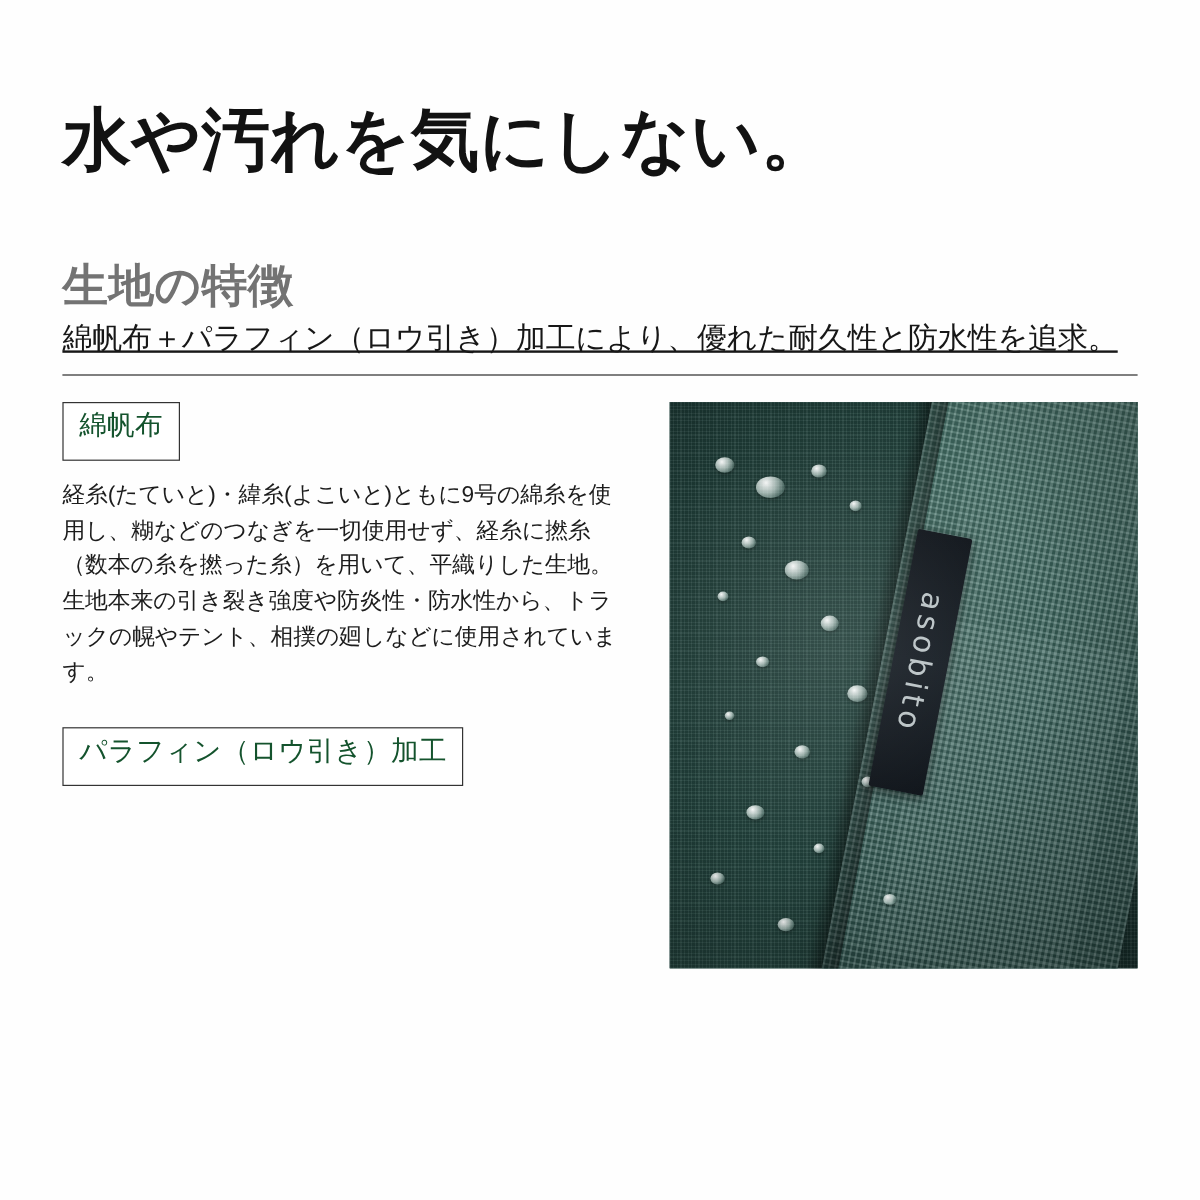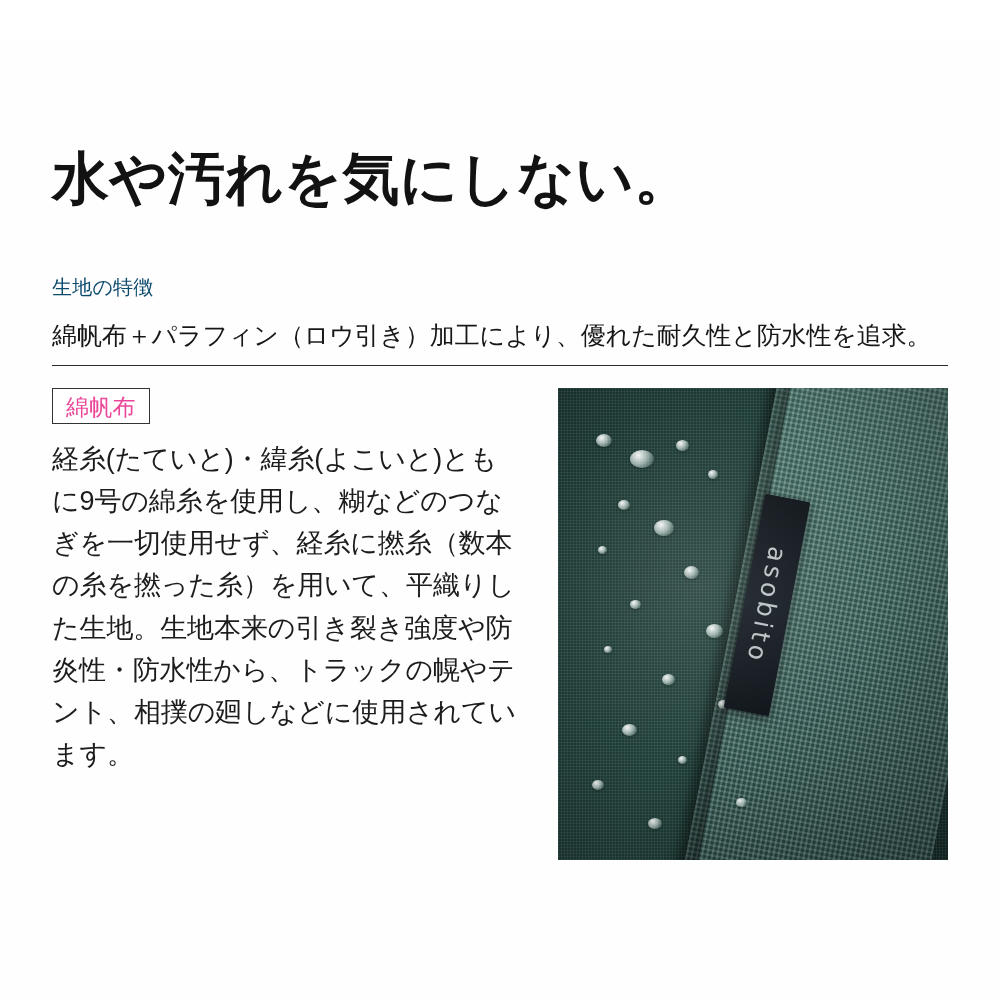--- a/index.html
+++ b/index.html
@@ -18,50 +18,50 @@
     position: relative;
     width: 1000px;
     height: 1000px;
     background: #fefefe;
     box-sizing: border-box;
     padding: 0 52px;
   }
 
   
   .headline {
-    padding-top: 99px;
-    margin-top: 40px;
+    padding-top: 78px;
   }
   .headline-line {
     font-size: 57px;
     font-weight: 700;
     line-height: 1.38;
     letter-spacing: 0.005em;
     color: #121212;
     white-space: nowrap;
   }
 
   
   .section {
     margin-top: 56px;
   }
   .section-title {
-    font-size: 20px;
-    font-weight: 400;
-    color: #0c4a6e;
+    font-size: 38px;
+    font-weight: 700;
+    color: #737373;
     letter-spacing: 0.01em;
   }
   .section-lead {
-    margin-top: 18px;
+    margin-top: 2px;
     font-size: 25px;
     font-weight: 400;
     line-height: 1.3;
     color: #171717;
     letter-spacing: -0.005em;
     white-space: nowrap;
+    text-decoration: underline;
   }
   .rule {
     margin-top: 14px;
     border: 0;
     border-top: 1px solid #2b2b2b;
     height: 0;
   }
 
   
   .content {
@@ -76,31 +76,31 @@
     flex: none;
   }
   .col-right {
     width: 390px;
     flex: none;
   }
 
   .tag {
     display: inline-block;
     border: 1px solid #333333;
-    padding: 7px 13px 4px 13px;
+    padding: 7px 13px 17px 13px;
     font-size: 23px;
     font-weight: 500;
-    color: #ec4899;
+    color: #14532d;
     line-height: 1;
     letter-spacing: 0.01em;
     background: #ffffff;
   }
   .body-text {
     margin-top: 14px;
-    font-size: 27px;
+    font-size: 19px;
     line-height: 1.56;
     color: #1c1c1c;
     letter-spacing: -0.004em;
   }
   .block + .block {
     margin-top: 30px;
   }
 
   
   .photo {
@@ -196,20 +196,21 @@
   <div class="content">
 
     <div class="col-left">
 
       <div class="block">
         <div class="tag">綿帆布</div>
         <div class="body-text">経糸(たていと)・緯糸(よこいと)ともに9号の綿糸を使用し、糊などのつなぎを一切使用せず、経糸に撚糸（数本の糸を撚った糸）を用いて、平織りした生地。生地本来の引き裂き強度や防炎性・防水性から、トラックの幌やテント、相撲の廻しなどに使用されています。</div>
       </div>
 
       <div class="block">
+        <div class="tag">パラフィン（ロウ引き）加工</div>
       </div>
 
     </div>
 
     <div class="col-right">
       <div class="photo">
         <div class="weave-left"></div>
         <div class="weave-right"></div>
         <div class="fold-shadow"></div>
 

